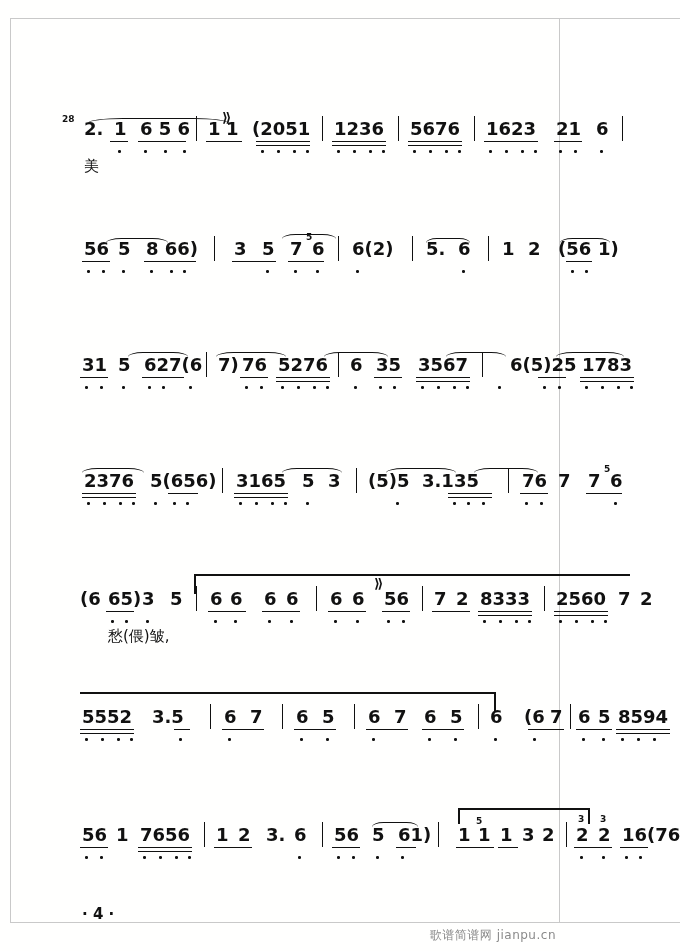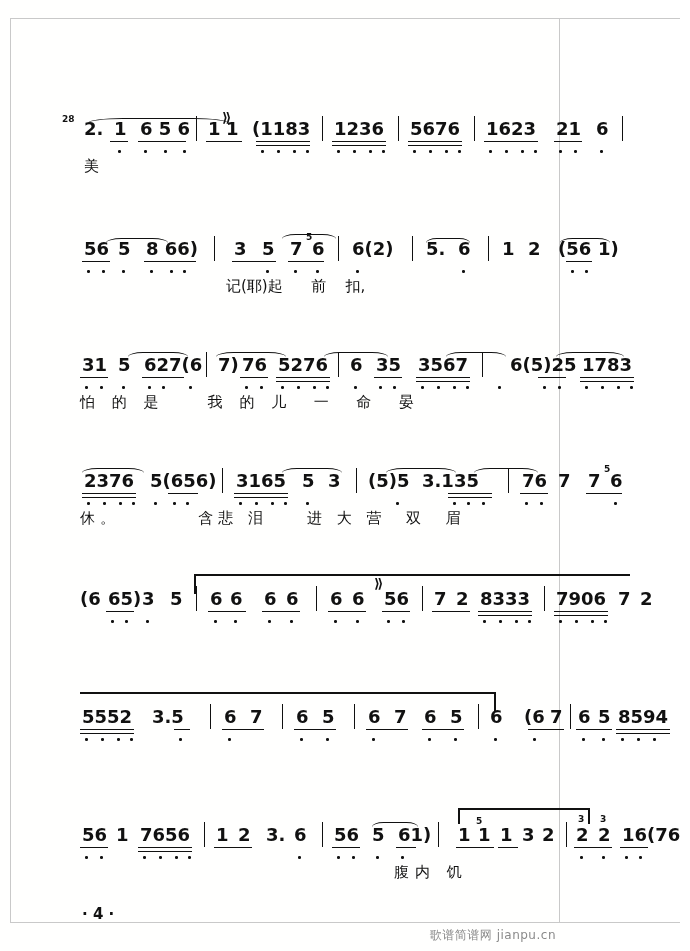--- a/index.html
+++ b/index.html
@@ -174,21 +174,21 @@
       <div class="dot" style="left:98px"></div>
       <div class="dot" style="left:117px"></div>
 
       <div class="bar" style="left:130px"></div>
 
       <div class="n" style="left:142px">1</div>
       <div class="n" style="left:160px">1</div>
       <div class="mord" style="left:156px; top:-2px">⟫</div>
       <div class="u1" style="left:140px; width:36px"></div>
 
-      <div class="n" style="left:186px">(1183</div>
+      <div class="n" style="left:186px">(2051</div>
       <div class="u1" style="left:190px; width:54px"></div>
       <div class="u2" style="left:190px; width:54px"></div>
       <div class="dot" style="left:195px"></div>
       <div class="dot" style="left:211px"></div>
       <div class="dot" style="left:227px"></div>
       <div class="dot" style="left:240px"></div>
 
       <div class="bar" style="left:256px"></div>
 
       <div class="n" style="left:268px">1236</div>
@@ -283,23 +283,20 @@
       <div class="n" style="left:436px">1</div>
       <div class="n" style="left:462px">2</div>
 
       <div class="slur" style="left:494px; top:6px; width:50px;"></div>
       <div class="n" style="left:492px">(56</div>
       <div class="u1" style="left:500px; width:26px"></div>
       <div class="dot" style="left:505px"></div>
       <div class="dot" style="left:519px"></div>
       <div class="n" style="left:532px">1)</div>
     </div>
-    <div class="lyr">
-      <div class="ly" style="left:160px">记(耶)起      前    扣,</div>
-    </div>
   </div>
 
   <div class="staff" style="top:348px">
     <div class="notes">
       <div class="slur" style="left:62px; top:4px; width:60px;"></div>
       <div class="slur" style="left:150px; top:4px; width:70px;"></div>
       <div class="slur" style="left:258px; top:4px; width:64px;"></div>
       <div class="slur" style="left:380px; top:4px; width:60px;"></div>
       <div class="slur" style="left:490px; top:4px; width:68px;"></div>
 
@@ -359,23 +356,20 @@
       <div class="dot" style="left:492px"></div>
 
       <div class="n" style="left:516px">1783</div>
       <div class="u1" style="left:514px; width:54px"></div>
       <div class="u2" style="left:514px; width:54px"></div>
       <div class="dot" style="left:519px"></div>
       <div class="dot" style="left:535px"></div>
       <div class="dot" style="left:551px"></div>
       <div class="dot" style="left:564px"></div>
     </div>
-    <div class="lyr">
-      <div class="ly" style="left:14px; letter-spacing:6px">怕 的 是    我 的 儿  一  命  晏</div>
-    </div>
   </div>
 
   <div class="staff" style="top:464px">
     <div class="notes">
       <div class="slur" style="left:16px; top:4px; width:62px;"></div>
       <div class="slur" style="left:216px; top:4px; width:60px;"></div>
       <div class="slur" style="left:320px; top:4px; width:70px;"></div>
       <div class="slur" style="left:408px; top:4px; width:64px;"></div>
 
       <div class="n" style="left:18px">2376</div>
@@ -426,23 +420,20 @@
       <div class="dot" style="left:474px"></div>
 
       <div class="n" style="left:492px">7</div>
 
       <div class="n" style="left:522px">7</div>
       <div class="tempo" style="left:538px; top:0px">5</div>
       <div class="n" style="left:544px">6</div>
       <div class="u1" style="left:520px; width:36px"></div>
       <div class="dot" style="left:548px"></div>
     </div>
-    <div class="lyr">
-      <div class="ly" style="left:14px; letter-spacing:5px">休。        含悲 泪    进 大 营  双  眉</div>
-    </div>
   </div>
 
   <div class="staff" style="top:582px">
     <div class="notes">
 
       <div class="beamline" style="left:128px; top:-8px; width:436px"></div>
       <div class="beamtick" style="left:128px; top:-8px; height:20px"></div>
 
       <div class="n" style="left:14px">(6</div>
       <div class="n" style="left:42px">65)</div>
@@ -491,30 +482,33 @@
       <div class="n" style="left:414px">8333</div>
       <div class="u1" style="left:412px; width:54px"></div>
       <div class="u2" style="left:412px; width:54px"></div>
       <div class="dot" style="left:417px"></div>
       <div class="dot" style="left:433px"></div>
       <div class="dot" style="left:449px"></div>
       <div class="dot" style="left:462px"></div>
 
       <div class="bar" style="left:478px"></div>
 
-      <div class="n" style="left:490px">7906</div>
+      <div class="n" style="left:490px">2560</div>
       <div class="u1" style="left:488px; width:54px"></div>
       <div class="u2" style="left:488px; width:54px"></div>
       <div class="dot" style="left:493px"></div>
       <div class="dot" style="left:509px"></div>
       <div class="dot" style="left:525px"></div>
       <div class="dot" style="left:538px"></div>
 
       <div class="n" style="left:552px">7</div>
       <div class="n" style="left:574px">2</div>
+    </div>
+    <div class="lyr">
+      <div class="ly" style="left:42px">愁(偎)皱,</div>
     </div>
   </div>
 
   <div class="staff" style="top:700px">
     <div class="notes">
       <div class="beamline" style="left:14px; top:-8px; width:414px"></div>
       <div class="beamtick" style="left:428px; top:-8px; height:20px"></div>
 
       <div class="n" style="left:16px">5552</div>
       <div class="u1" style="left:14px; width:54px"></div>
@@ -652,23 +646,20 @@
       <div class="n" style="left:532px">2</div>
       <div class="u1" style="left:508px; width:38px"></div>
       <div class="dot" style="left:514px"></div>
       <div class="dot" style="left:536px"></div>
 
       <div class="n" style="left:556px">16(76</div>
       <div class="u1" style="left:554px; width:28px"></div>
       <div class="dot" style="left:559px"></div>
       <div class="dot" style="left:573px"></div>
     </div>
-    <div class="lyr">
-      <div class="ly" style="left:328px; letter-spacing:6px">腹内 饥</div>
-    </div>
   </div>
 
   <div class="pagenum">
     <span>·</span>
     <span>4</span>
     <span>·</span>
   </div>
 
   <div class="watermark">歌谱简谱网 jianpu.cn</div>
 

